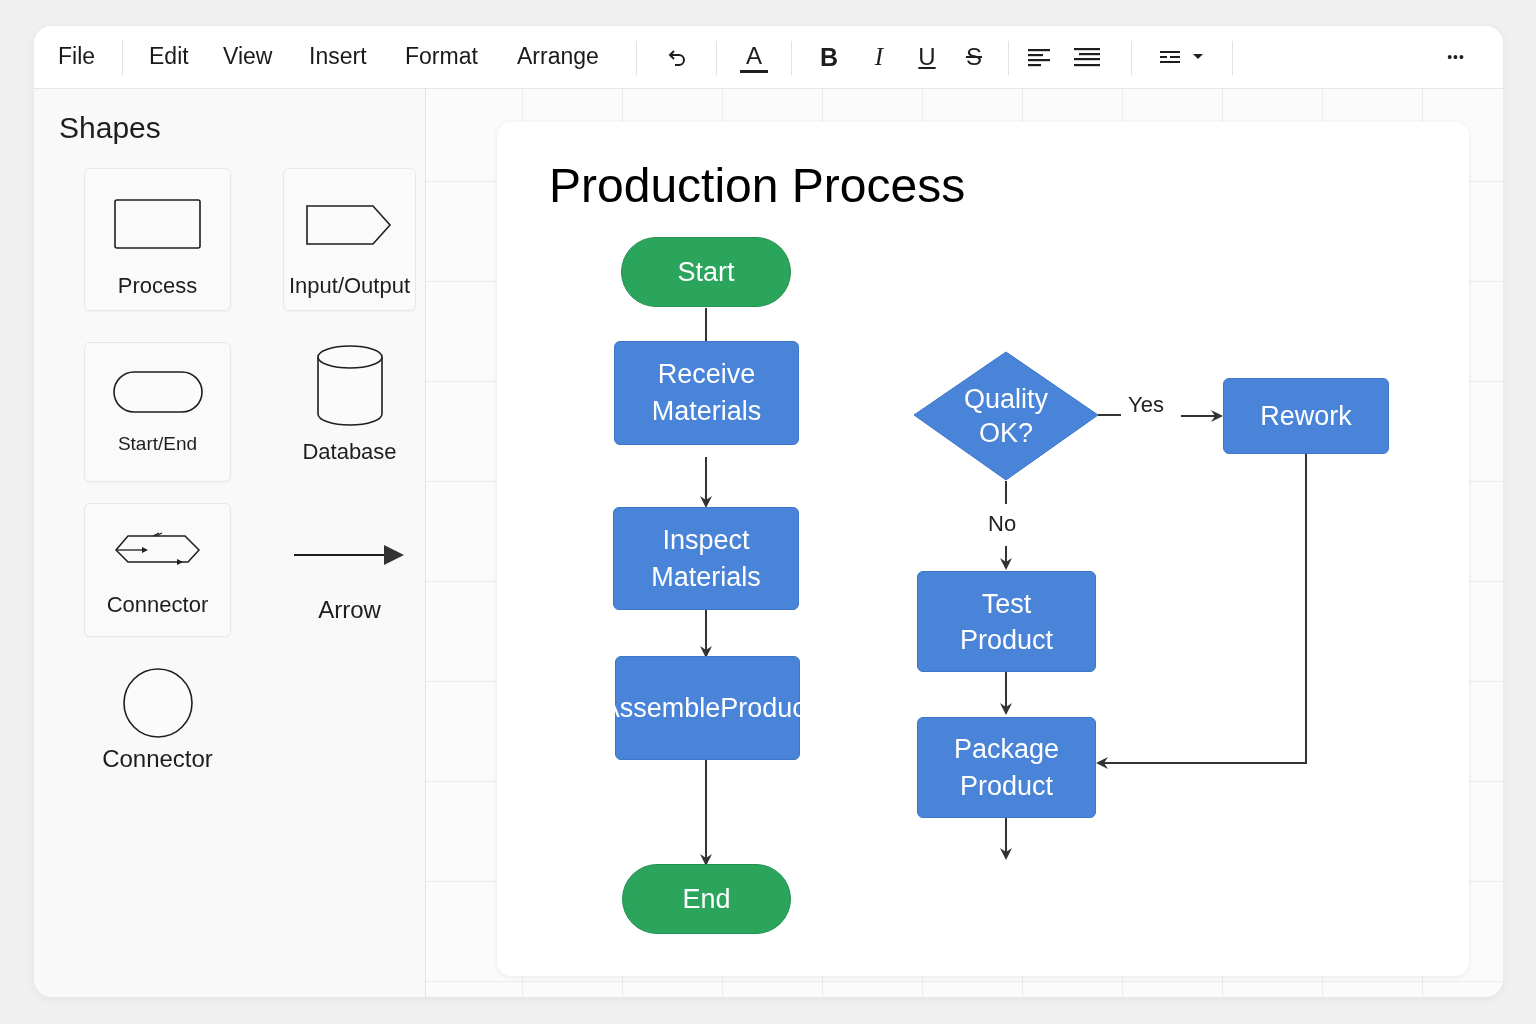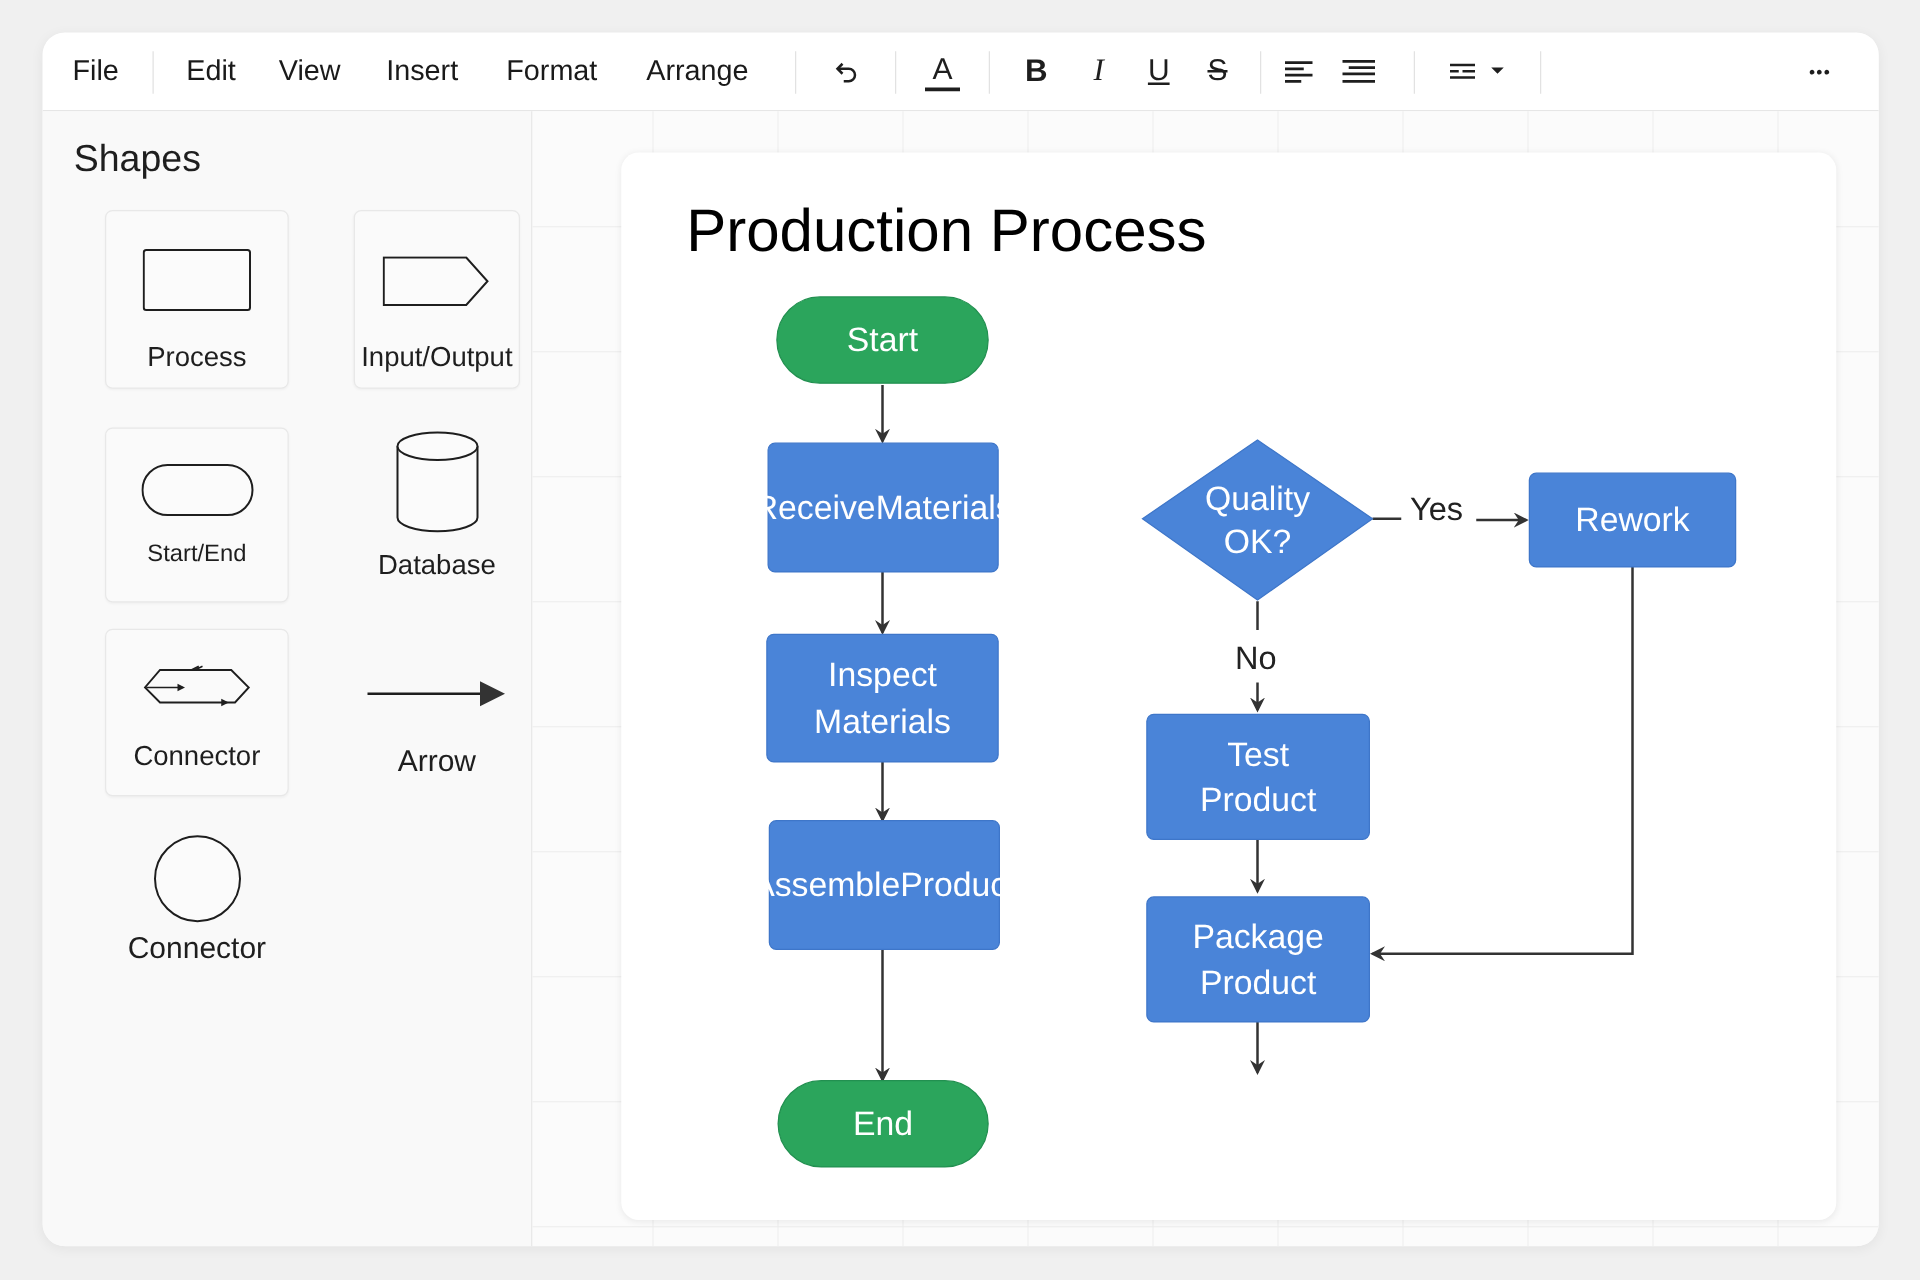--- a/index.html
+++ b/index.html
@@ -45,21 +45,21 @@
     position:absolute; left:71px; top:33px; width:972px; height:854px; background:#ffffff;
     border-radius:14px; box-shadow:0 1px 6px rgba(0,0,0,0.07);
   }
   .page-title { position:absolute; left:52px; top:36px; font-size:48px; color:#000000; font-weight:500; }
   .node {
     position:absolute; color:#ffffff; display:flex; align-items:center; justify-content:center;
     text-align:center; font-size:27px; line-height:37px; cursor:pointer;
   }
   .node.proc { background:#4a84d8; border:1px solid #3e76c9; border-radius:6px; }
   .node.term { background:#2ba55c; border:1px solid #229050; border-radius:35px; }
-  .edge-label { position:absolute; font-size:26px; color:#222; }
+  .edge-label { position:absolute; font-size:22px; color:#222; }
   svg.edges { position:absolute; left:0; top:0; width:100%; height:100%; pointer-events:none; overflow:visible; }
 </style>
 </head>
 <body>
 
 <div class="window">
 
   <div class="menubar">
     <span class="menu-item" style="left:24px">File</span>
     <div class="sep" style="left:88px"></div>
@@ -211,21 +211,21 @@
         <path d="M509 424 V446" stroke="#333" stroke-width="2" fill="none" marker-end="url(#ah)"></path>
         <path d="M509 549 V591" stroke="#333" stroke-width="2" fill="none" marker-end="url(#ah)"></path>
         <path d="M809 331 V641 H601" stroke="#333" stroke-width="2" fill="none" marker-end="url(#ah)"></path>
         <path d="M509 695 V736" stroke="#333" stroke-width="2" fill="none" marker-end="url(#ah)"></path>
         <polygon points="509,230 601,293 509,358 417,293" fill="#4a84d8" stroke="#3e76c9" stroke-width="1"></polygon>
       </svg>
 
       <div class="node term" style="left:124px;top:115px;width:168px;height:68px">
         <span>Start</span>
       </div>
-      <div class="node proc" style="left:117px;top:232px;width:183px;height:102px;flex-direction:row">
+      <div class="node proc" style="left:117px;top:219px;width:183px;height:102px;flex-direction:column">
         <span>Receive</span>
         <span>Materials</span>
       </div>
       <div class="node proc" style="left:116px;top:385px;width:184px;height:101px;flex-direction:column">
         <span>Inspect</span>
         <span>Materials</span>
       </div>
       <div class="node proc" style="left:118px;top:534px;width:183px;height:102px;flex-direction:row">
         <span>Assemble</span>
         <span>Product</span>

